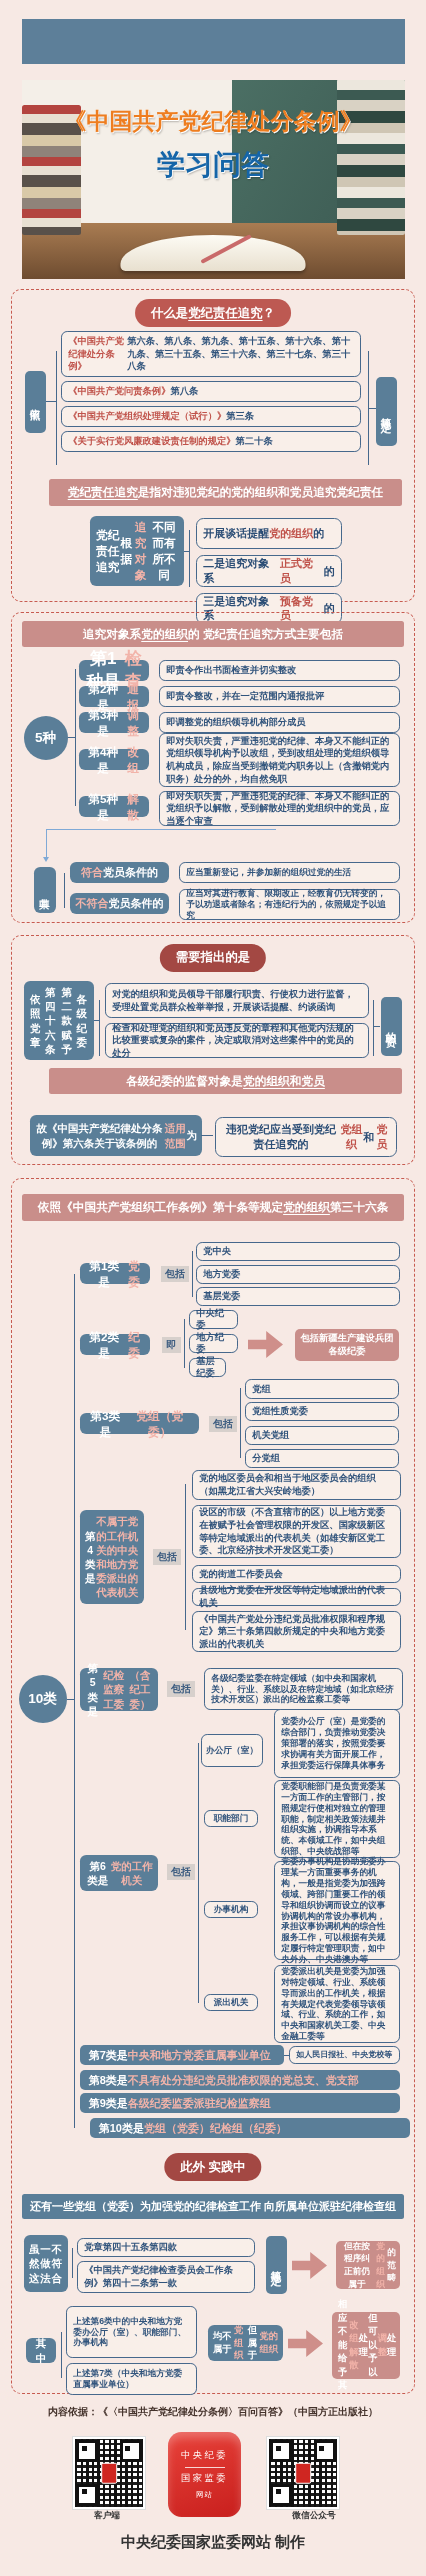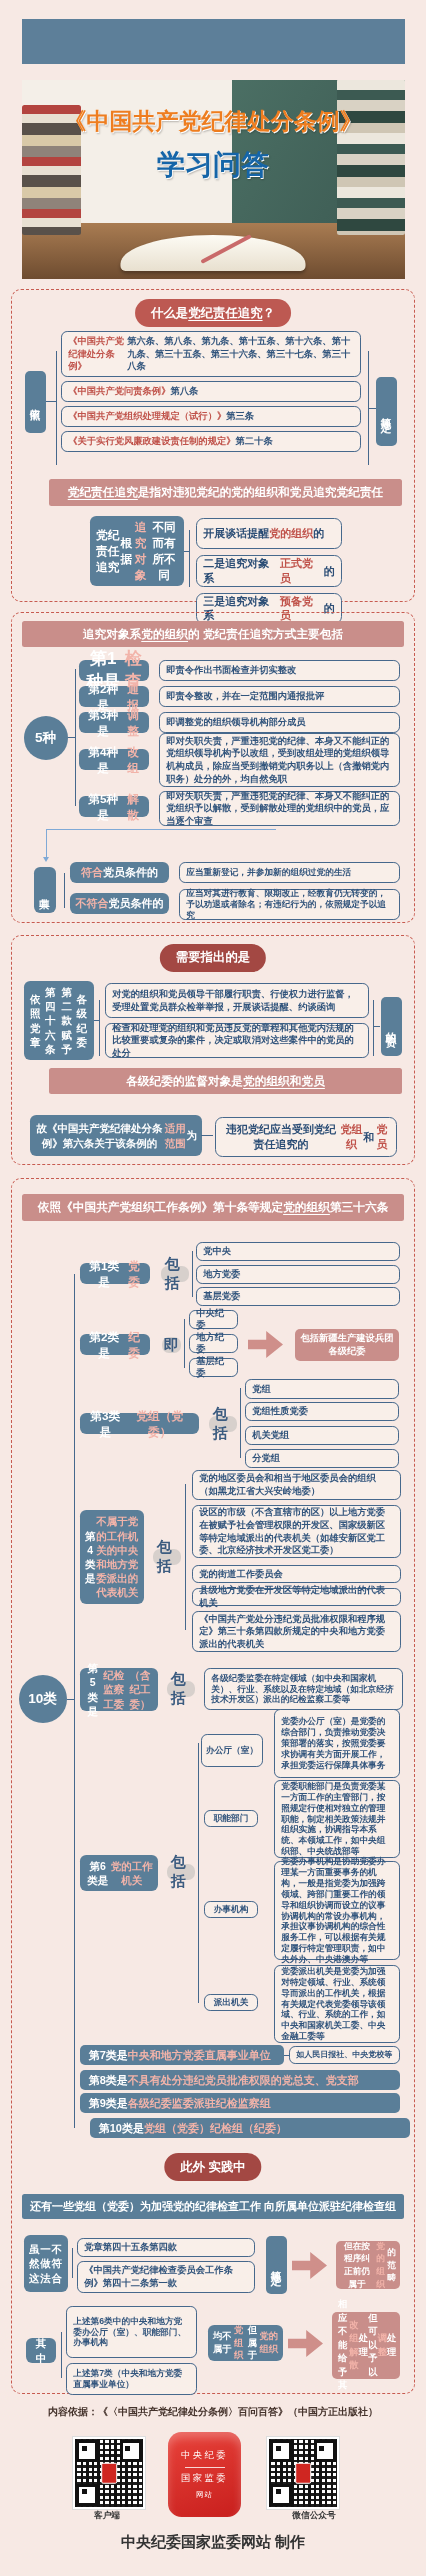--- a/index.html
+++ b/index.html
@@ -9,21 +9,21 @@
   .dash{position:absolute;left:11px;right:11px;top:0;bottom:0;border:1.9px dashed #c75b50;border-radius:10px}
   .pill{background:#bd5952;color:#fff;font-weight:bold;font-size:12.4px;border-radius:16px;padding:5.6px 16px;white-space:nowrap}
   .pill.dark{background:#a34843}
   .banner{background:#c98e8a;color:#fff;font-weight:bold;font-size:11.7px;text-align:center;border-radius:2.5px;display:flex;align-items:center;justify-content:center;padding:2.5px 3.7px}
   .banner.blue{background:#5a7e98;font-size:11px}
   .bluebox{background:#5a7e98;color:#fff;font-weight:bold;border-radius:6.2px;display:flex;align-items:center;justify-content:center;text-align:center;padding:2.5px 5px;line-height:1.35}
   .obox{background:#f9efe9;border:1.2px solid #46688c;border-radius:6.2px;color:#31547c;font-weight:bold;font-size:9.3px;line-height:1.35;padding:3.1px 6.2px;display:flex;align-items:center}
   .obox.thick{border-width:1.9px;border-radius:7.4px;font-size:11px;color:#2c4e76;justify-content:flex-start}
   .obox.center{justify-content:center;text-align:center}
   .obox.small{font-size:8.7px;line-height:1.25}
-  .chip{background:#d7d0cc;color:#3c5c80;font-weight:bold;font-size:15px;border-radius:7px;padding:1.9px 3.7px;display:flex;align-items:center;justify-content:center}
+  .chip{background:#d7d0cc;color:#3c5c80;font-weight:bold;font-size:10px;border-radius:0;padding:1.9px 3.7px;display:flex;align-items:center;justify-content:center}
   .chipo{background:#f9efe9;border:1.2px solid #46688c;border-radius:6.2px;color:#31547c;font-weight:bold;font-size:8.7px;padding:1.9px 3.7px;display:flex;align-items:center;justify-content:center;text-align:center}
   .vlab{background:#5a7e98;color:#fff;font-weight:bold;font-size:10.5px;border-radius:5px;writing-mode:vertical-rl;text-orientation:upright;display:flex;align-items:center;justify-content:center;letter-spacing:1.9px}
   .roseb{background:#c98e8a;color:#fff;font-weight:bold;font-size:9.3px;border-radius:5px;display:flex;align-items:center;justify-content:center;text-align:center;line-height:1.45;padding:2.5px 3.7px}
   .circ{background:#5a7e98;color:#fff;font-weight:bold;font-size:13.6px;border-radius:50%;display:flex;align-items:center;justify-content:center}
   .bar{background:#5a7e98;color:#fff;font-weight:bold;font-size:11px;border-radius:5px;display:flex;align-items:center;padding:0 8.7px;white-space:nowrap}
   .vline{position:absolute;width:1.2px;background:#46688c}
   .hline{position:absolute;height:1.2px;background:#46688c}
   .bvline{position:absolute;width:1.2px;background:#7fa9d6}
   .bhline{position:absolute;height:1.2px;background:#7fa9d6}
   .tri-down{position:absolute;width:0;height:0;border-left:3.7px solid transparent;border-right:3.7px solid transparent;border-top:5.6px solid #7fa9d6}
@@ -272,21 +272,21 @@
   <div class="abs chip" style="left:162px;top:159px;width:18.5px;height:16px">
       <span>即</span>
     </div>
   <div class="vline" style="left:184px;top:141px;height:49px"></div>
   <div class="abs obox" style="left:189px;top:132px;width:49px;height:18.5px;justify-content:center">
       <span>中央纪委</span>
     </div>
   <div class="abs obox" style="left:189px;top:156px;width:49px;height:18.5px;justify-content:center">
       <span>地方纪委</span>
     </div>
-  <div class="abs obox" style="left:189px;top:180px;width:49px;height:18.5px;justify-content:center">
+  <div class="abs obox" style="left:189px;top:180px;width:37px;height:18.5px;justify-content:center">
       <span>基层纪委</span>
     </div>
   <div class="rarrow" style="left:248px;top:153px;width:35px;height:27px"></div>
   <div class="abs roseb" style="left:295px;top:151px;width:104px;height:32px">
       <span>包括新疆生产建设兵团各级纪委</span>
     </div>
 
   <div class="abs bluebox" style="left:80px;top:235px;width:119px;height:21px;font-size:11.7px">
       <span>第3类是</span>
       <span class="seg-a">党组（党委）</span>

